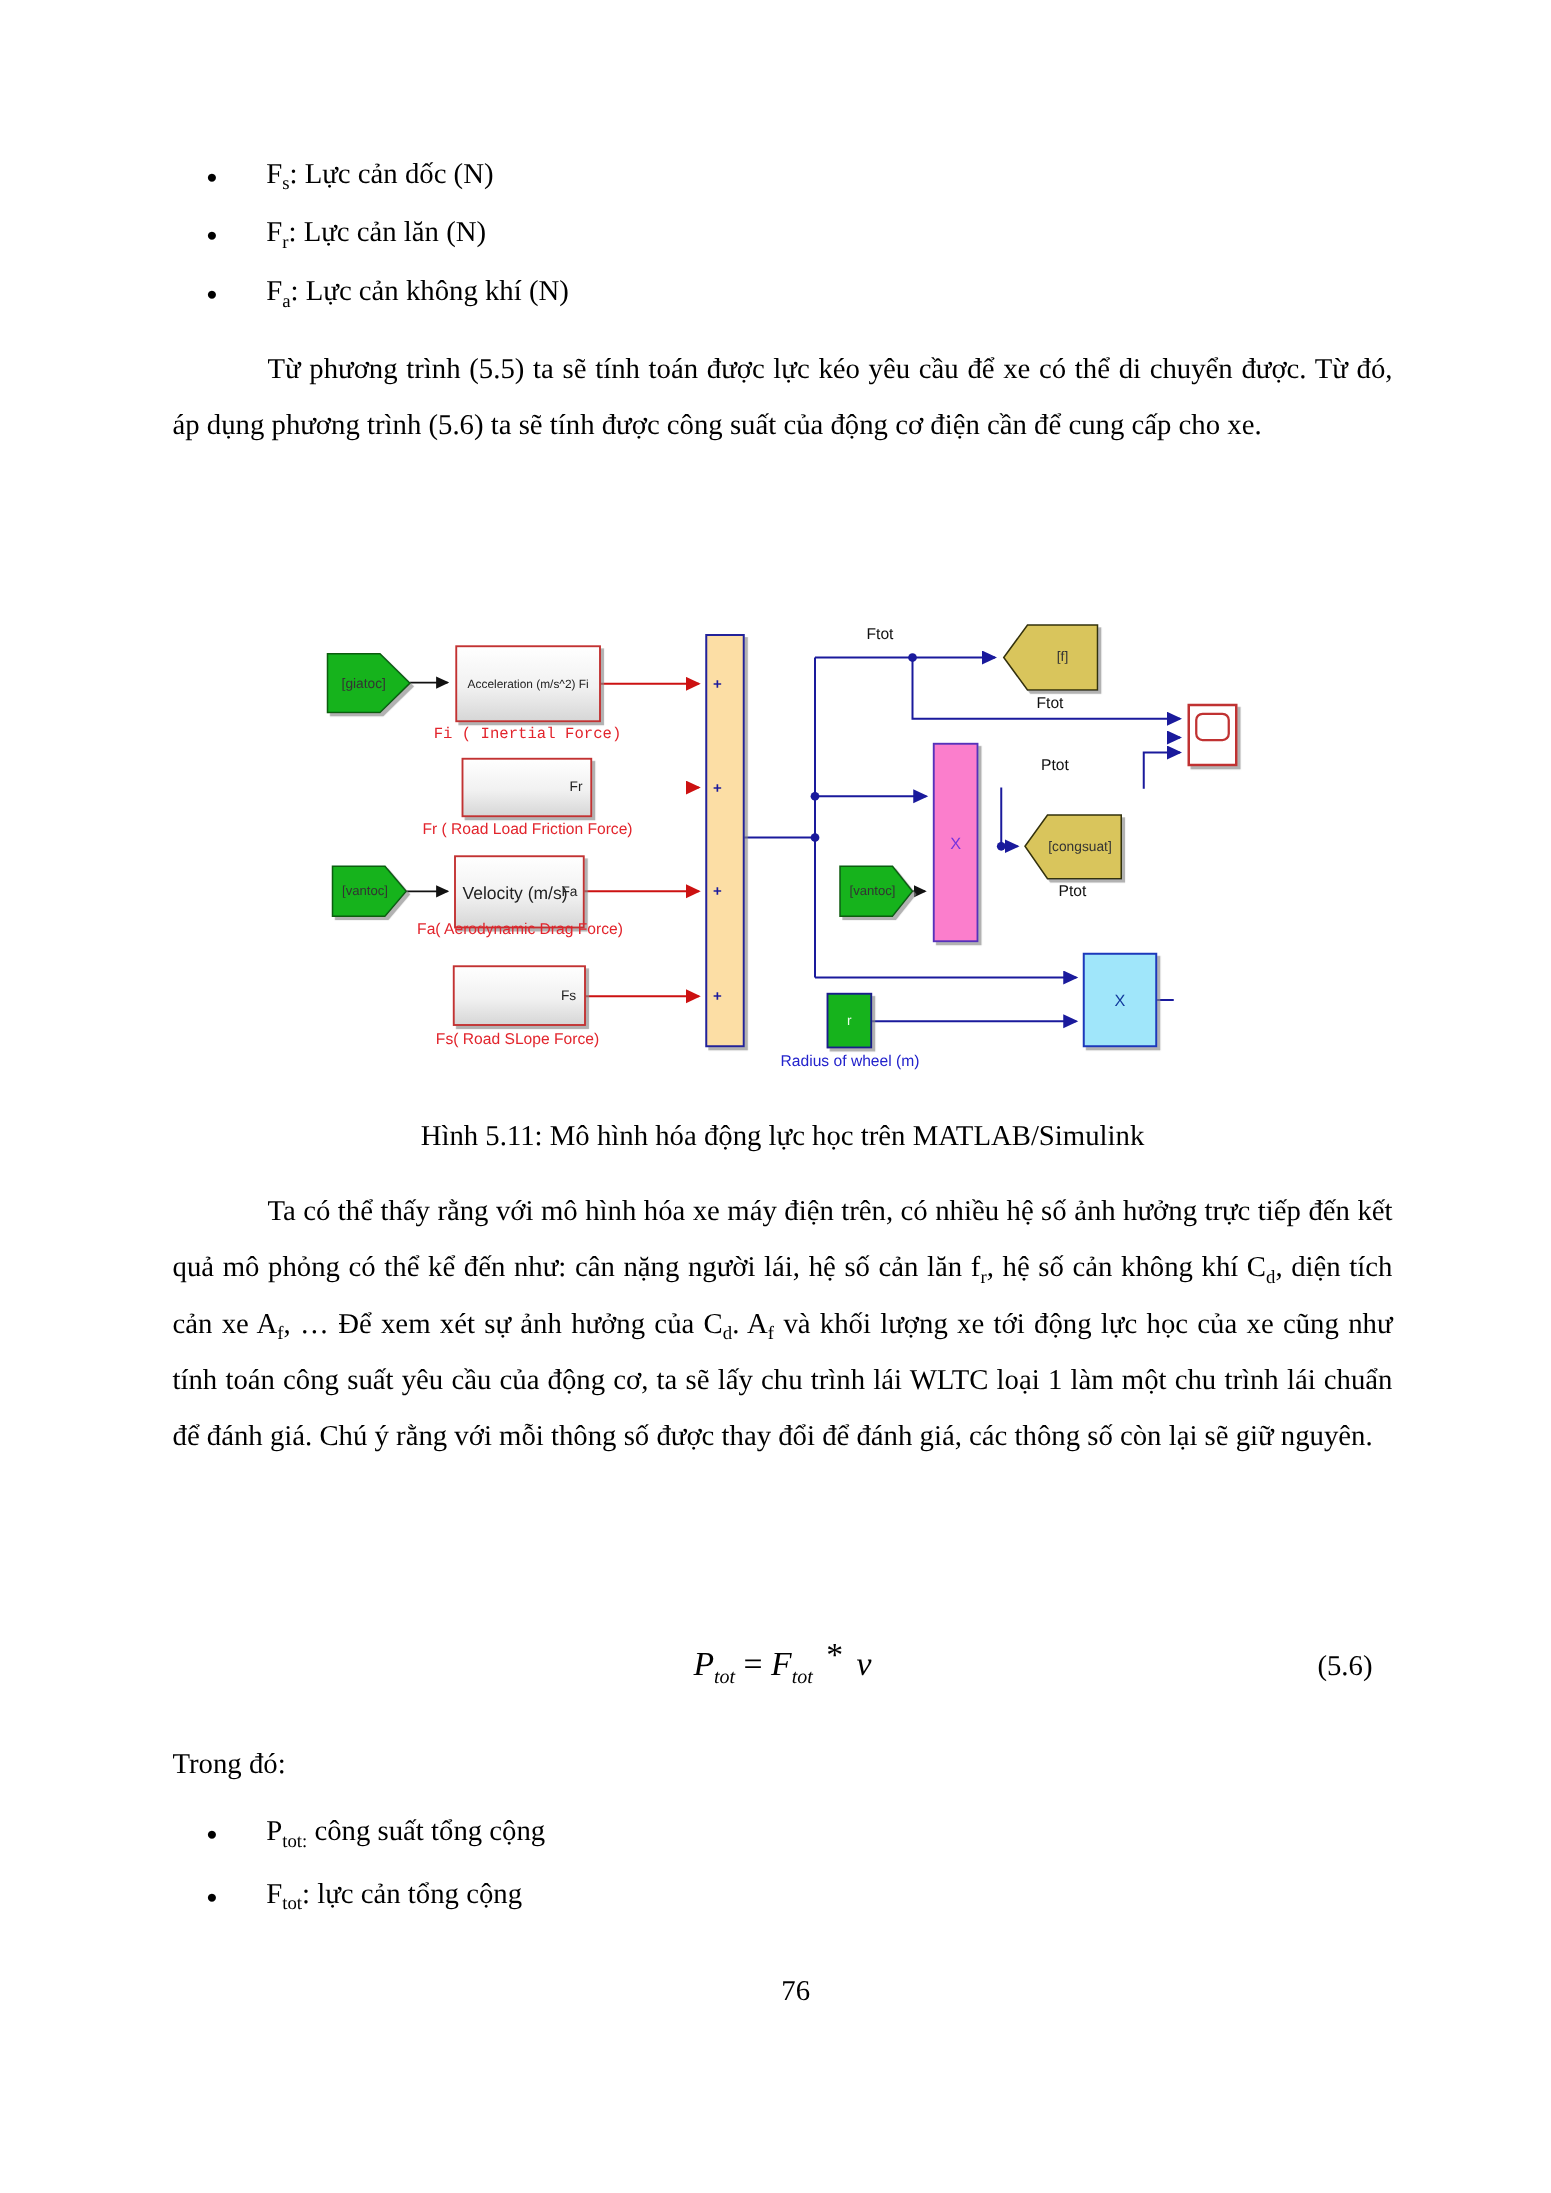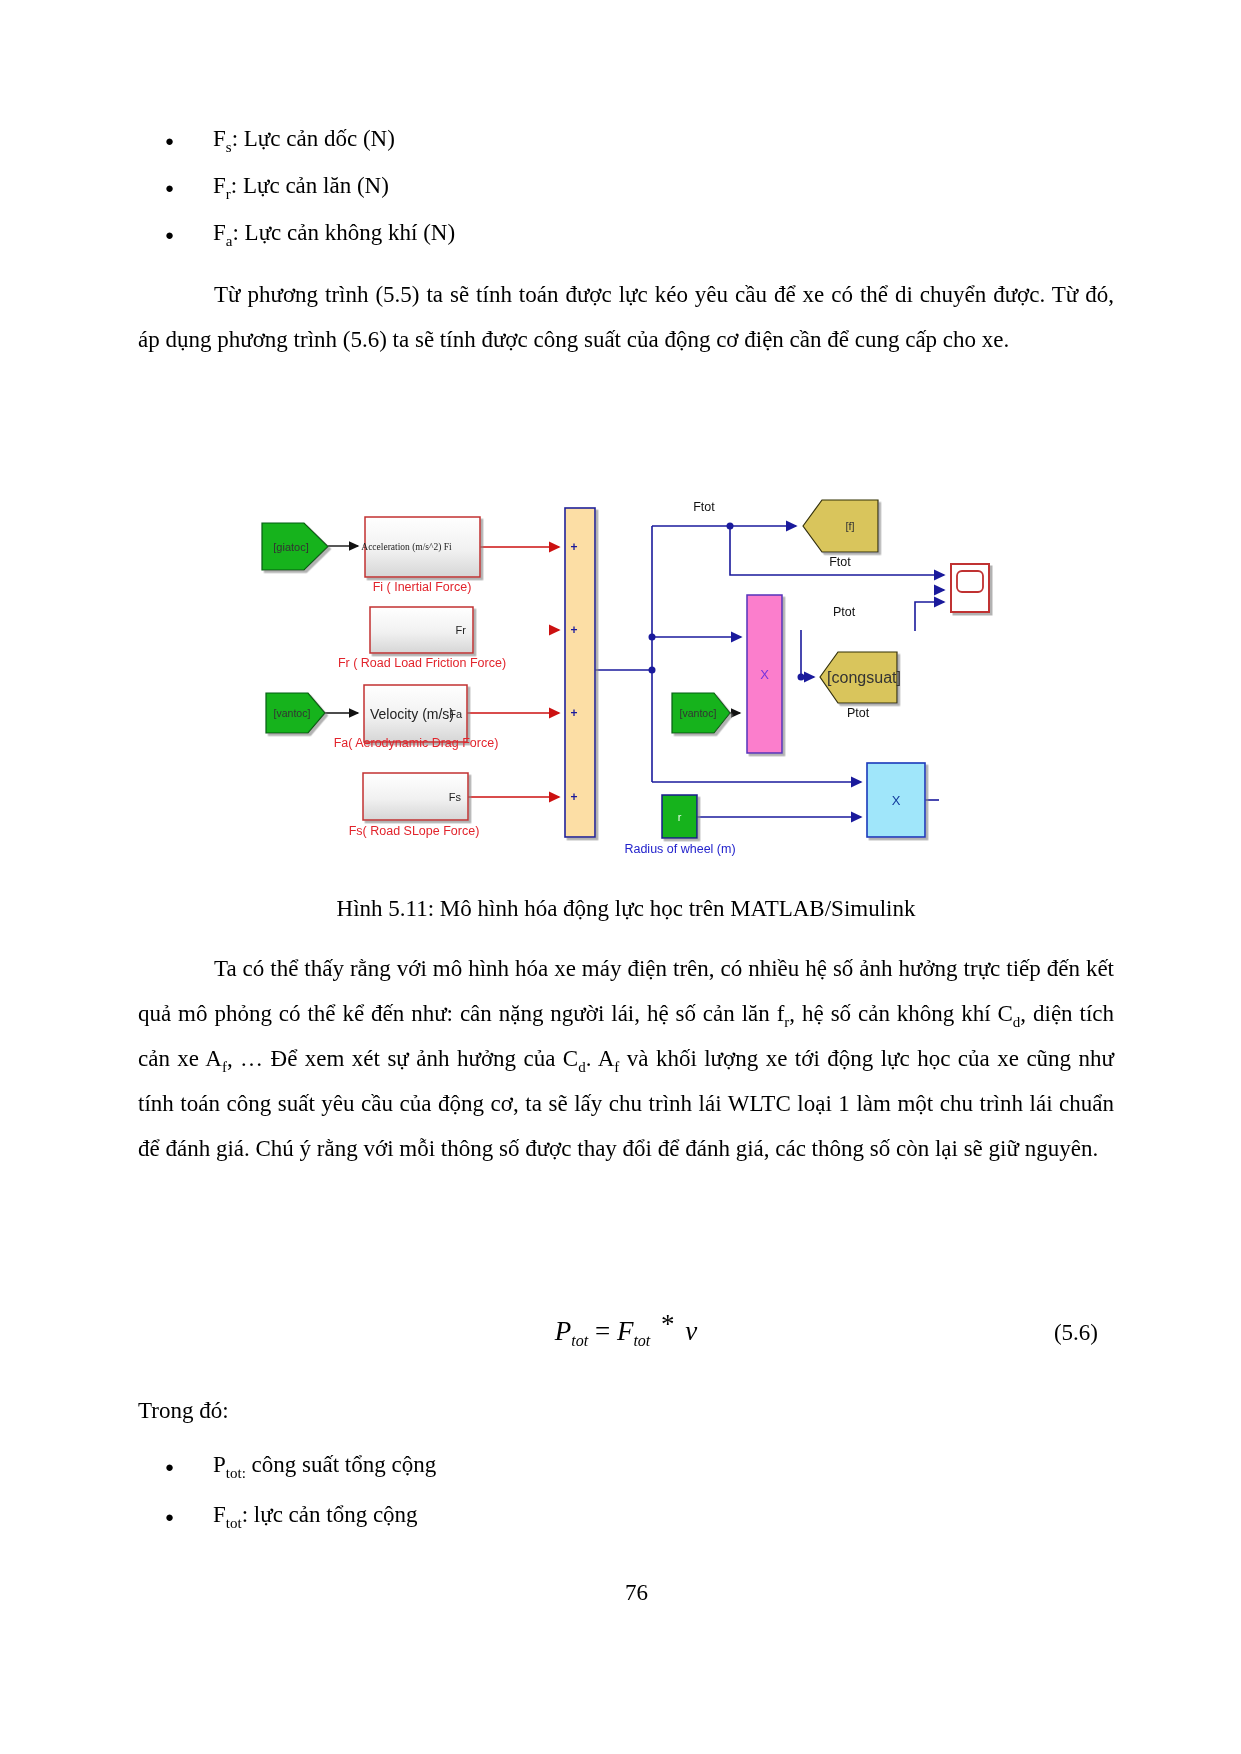--- a/index.html
+++ b/index.html
@@ -128,37 +128,37 @@
         <rect x="432" y="355" width="35" height="43" fill="#12B31F" stroke="#1A1A8C" stroke-width="1.5"></rect>
         <rect x="721" y="124" width="38" height="48" fill="#ffffff" stroke="#C03030" stroke-width="2"></rect>
         <rect x="727" y="131" width="26" height="21" rx="5" fill="#ffffff" stroke="#C03030" stroke-width="1.8"></rect>
       </g>
     </svg>
 
     <div class="dtext" style="left:32px;top:83px;width:58px;height:47px;font-size:11px;">[giatoc]</div>
     <div class="dtext" style="left:36px;top:253px;width:52px;height:40px;font-size:10.5px;">[vantoc]</div>
     <div class="dtext" style="left:442px;top:253px;width:52px;height:40px;font-size:10.5px;">[vantoc]</div>
     <div class="dtext" style="left:592px;top:60px;width:56px;height:52px;font-size:11px;">[f]</div>
-    <div class="dtext" style="left:601px;top:212px;width:66px;height:51px;font-size:16px;">[congsuat]</div>
+    <div class="dtext" style="left:601px;top:212px;width:66px;height:51px;font-size:11px;">[congsuat]</div>
 
-    <div class="dtext" style="left:121px;top:79px;width:111px;height:56px;font-size:9.5px;color:#222;font-family:Liberation Serif, serif;">Acceleration (m/s^2) Fi</div>
+    <div class="dtext" style="left:137px;top:79px;width:111px;height:56px;font-size:9.5px;color:#222;">Acceleration (m/s^2) Fi</div>
     <div class="dtext" style="left:140px;top:167px;width:96px;height:46px;justify-content:flex-end;font-size:11px;color:#222;">Fr</div>
     <div class="dtext" style="left:140px;top:245px;width:70px;height:57px;justify-content:flex-start;font-size:14px;color:#222;">Velocity (m/s)</div>
     <div class="dtext" style="left:200px;top:245px;width:32px;height:57px;justify-content:flex-end;font-size:11px;color:#222;">Fa</div>
     <div class="dtext" style="left:133px;top:333px;width:98px;height:47px;justify-content:flex-end;font-size:11px;color:#222;">Fs</div>
     <div class="dtext" style="left:432px;top:355px;width:35px;height:43px;font-size:11px;color:#eaffea;">r</div>
 
     <div class="dtext plus" style="left:337px;top:100px;width:14px;height:14px;">+</div>
     <div class="dtext plus" style="left:337px;top:183px;width:14px;height:14px;">+</div>
     <div class="dtext plus" style="left:337px;top:266px;width:14px;height:14px;">+</div>
     <div class="dtext plus" style="left:337px;top:350px;width:14px;height:14px;">+</div>
     <div class="dtext" style="left:517px;top:224px;width:35px;height:20px;font-size:13px;color:#7733DD;">X</div>
     <div class="dtext" style="left:637px;top:350px;width:58px;height:20px;font-size:13px;color:#123A9C;">X</div>
 
-    <div class="dtext redlab" style="left:112px;top:140px;width:160px;">Fi ( Inertial Force)</div>
+    <div class="dtext redlab" style="left:112px;top:140px;width:160px;font-family:Liberation Mono, monospace;">Fi ( Inertial Force)</div>
     <div class="dtext redlab" style="left:101px;top:216px;width:182px;">Fr ( Road Load Friction Force)</div>
     <div class="dtext redlab" style="left:105px;top:296px;width:162px;">Fa( Aerodynamic Drag Force)</div>
     <div class="dtext redlab" style="left:105px;top:384px;width:158px;">Fs( Road SLope Force)</div>
     <div class="dtext bluelab" style="left:370px;top:402px;width:160px;">Radius of wheel (m)</div>
 
     <div class="dtext blacklab" style="left:452px;top:60px;width:44px;">Ftot</div>
     <div class="dtext blacklab" style="left:580px;top:115px;width:60px;">Ftot</div>
     <div class="dtext blacklab" style="left:592px;top:165px;width:44px;">Ptot</div>
     <div class="dtext blacklab" style="left:598px;top:266px;width:60px;">Ptot</div>
   </div>

